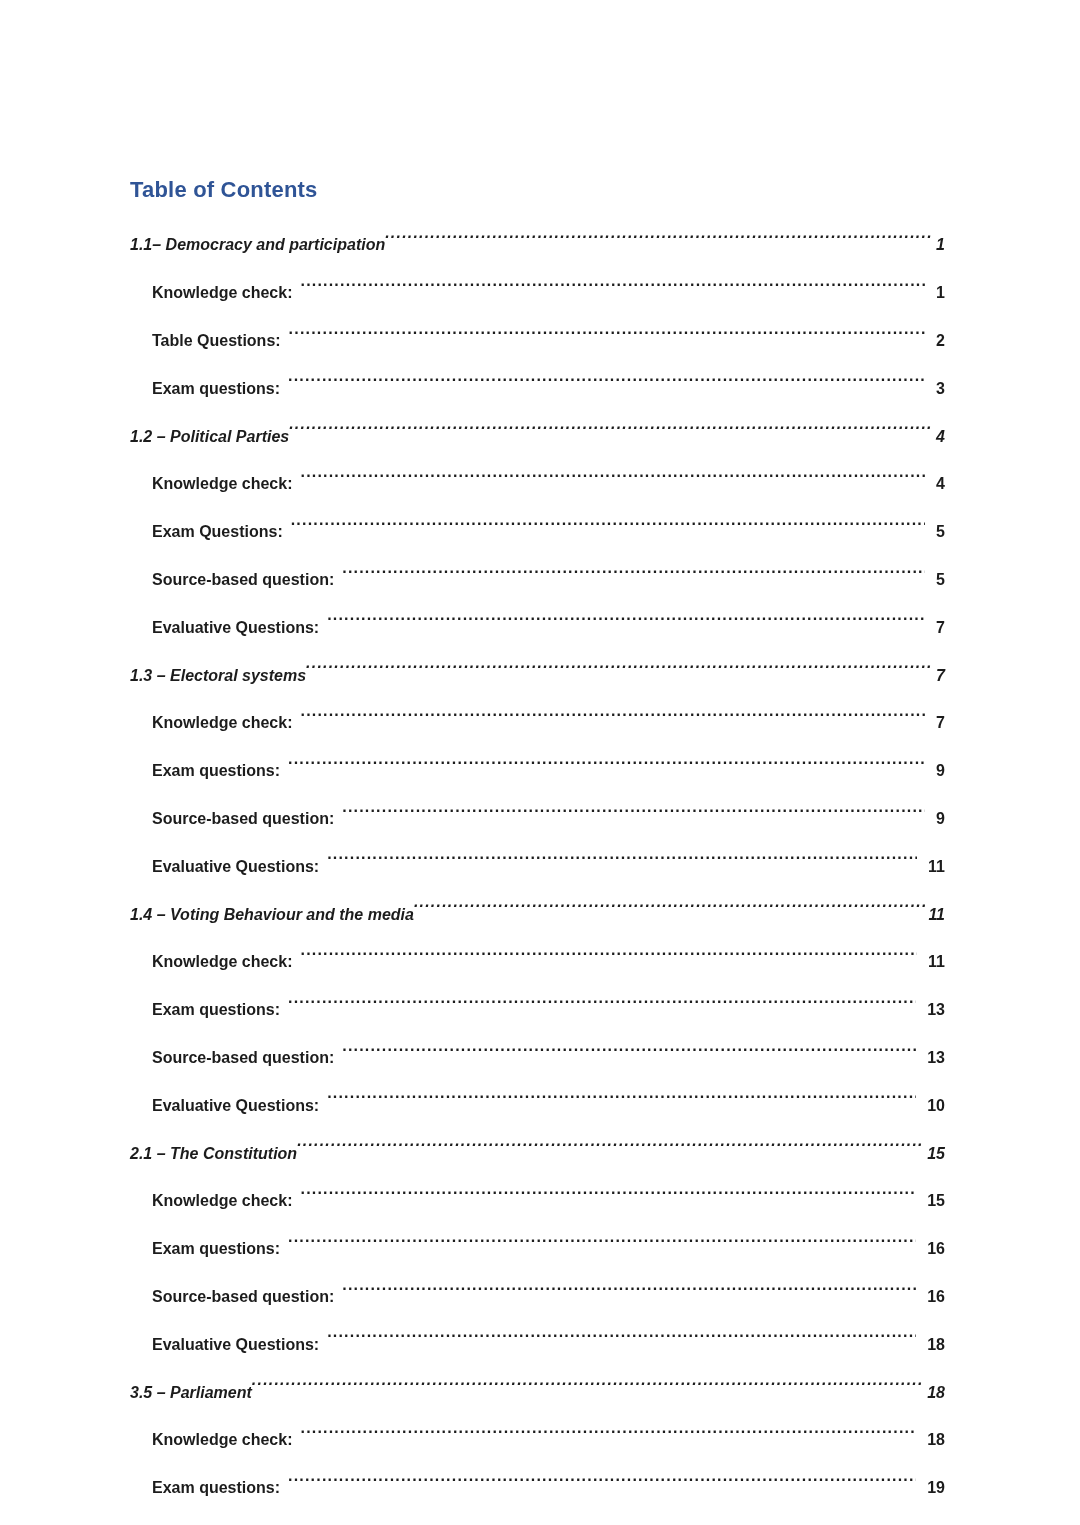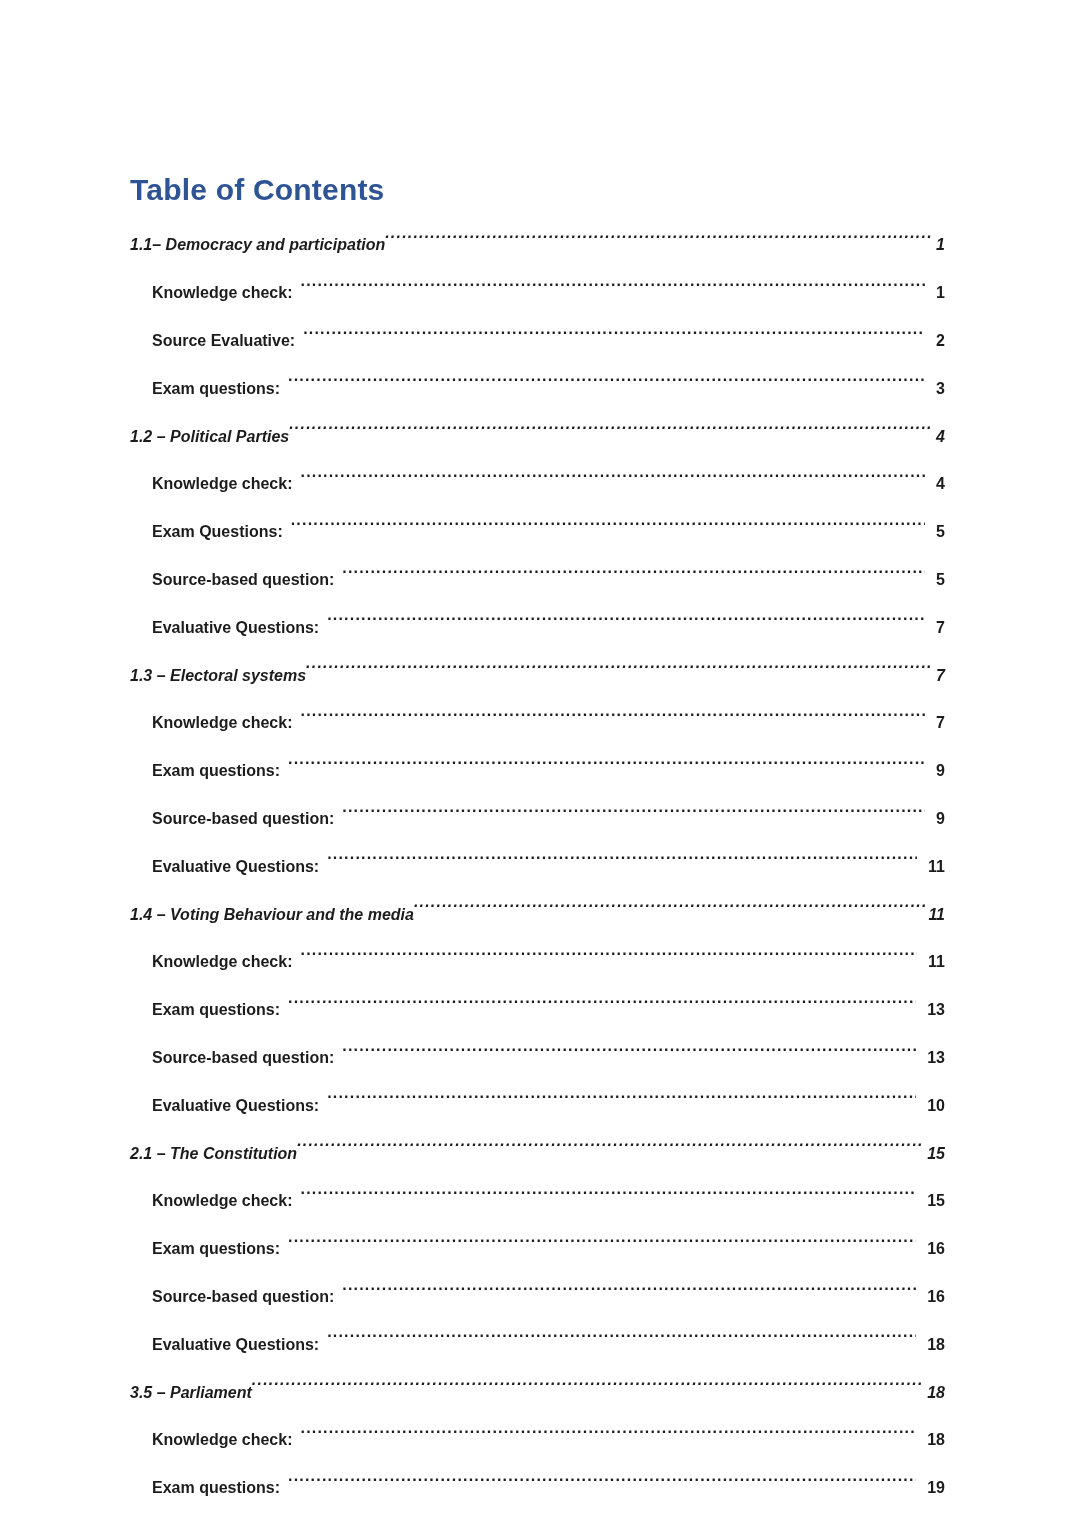--- a/index.html
+++ b/index.html
@@ -12,21 +12,21 @@
     color: #1c1c1c;
     overflow: hidden;
   }
   .page {
     width: 1080px;
     height: 1525px;
     background: #ffffff;
     padding: 176px 135px 0 130px;
   }
   .toc-heading {
-    font-size: 30px;
+    font-size: 22px;
     font-weight: bold;
     line-height: 28px;
     margin-bottom: 11px;
     letter-spacing: 0.2px;
   }
   .toc-list { width: 100%; }
   .toc-row {
     display: flex;
     align-items: baseline;
     line-height: 35.4px;
@@ -75,21 +75,21 @@
     <span class="toc-label">1.1– Democracy and participation</span>
     <span class="toc-dots"></span>
     <span class="toc-page">1</span>
   </div>
       <div class="toc-row level-2">
     <span class="toc-label">Knowledge check:</span>
     <span class="toc-dots"></span>
     <span class="toc-page">1</span>
   </div>
       <div class="toc-row level-2">
-    <span class="toc-label">Source Evaluative:</span>
+    <span class="toc-label">Table Questions:</span>
     <span class="toc-dots"></span>
     <span class="toc-page">2</span>
   </div>
       <div class="toc-row level-2">
     <span class="toc-label">Exam questions:</span>
     <span class="toc-dots"></span>
     <span class="toc-page">3</span>
   </div>
       <div class="toc-row level-1">
     <span class="toc-label">1.2 – Political Parties</span>

